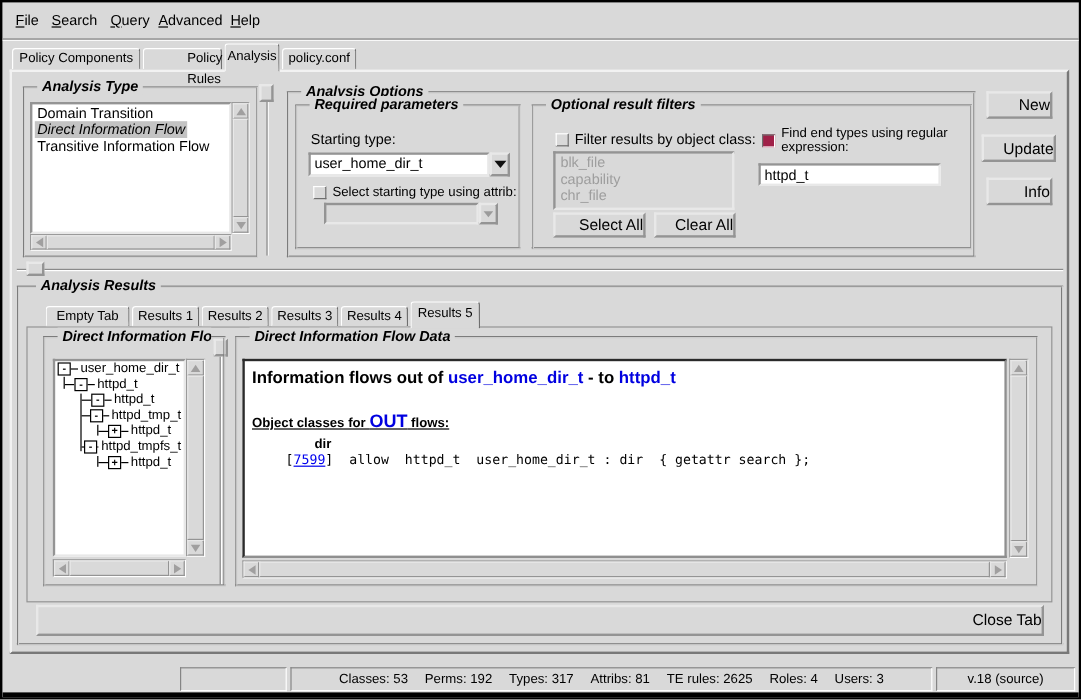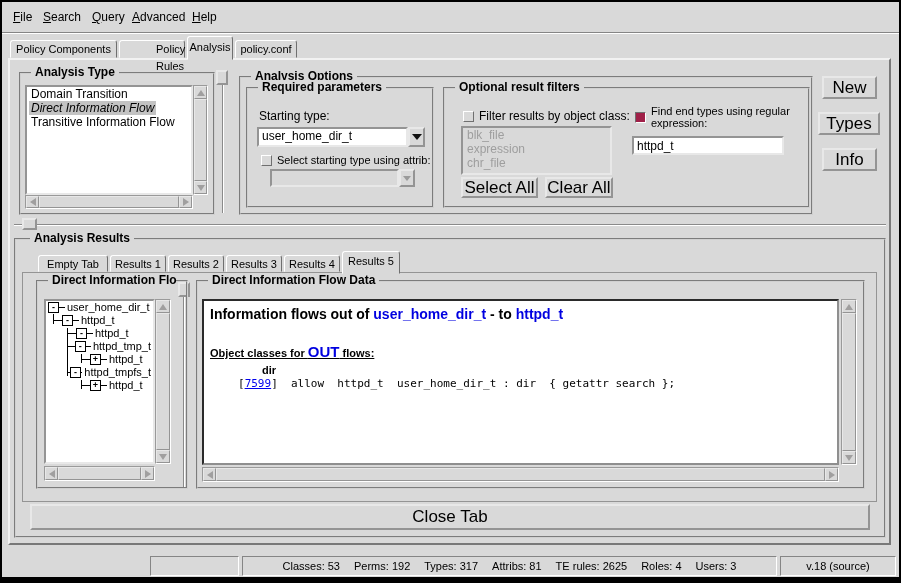--- a/index.html
+++ b/index.html
@@ -9,21 +9,21 @@
     background:#d9d9d9; border:2px solid #000000;
     font-family:"Liberation Sans","DejaVu Sans",sans-serif;
     color:#000; overflow:hidden;
   }
   .abs { position:absolute; }
   .sunkenw { background:#ffffff; border:2px inset #e8e8e8; }
   .sunkeng { background:#d9d9d9; border:2px inset #e8e8e8; }
   .groupbox{ border:2px groove #d0d0d0; }
   .gtitle {
     position:absolute; top:-9px; left:10px; background:#d9d9d9;
-    padding:0 4px; font-size:12px; font-weight:bold; 
+    padding:0 4px; font-size:12px; font-weight:bold; font-style:italic;
     white-space:nowrap; line-height:14px;
   }
 
   
   .menubar { left:0; top:0; width:897px; height:31px;
     border-bottom:1px solid #858585; box-shadow:0 1px 0 #ffffff; }
   .menu-item { position:absolute; top:0; height:30px; line-height:30px;
     font-size:12px; cursor:default; }
   .menu-item:nth-child(1){ left:11px; }
   .menu-item:nth-child(2){ left:41px; }
@@ -98,22 +98,22 @@
     display:flex; align-items:center; justify-content:center; }
   .tri-combo-dis { width:0;height:0;border-left:4px solid transparent;border-right:4px solid transparent;border-top:5px solid #9b9b9b; }
 
   .checkbox { width:11px; height:11px; background:#d9d9d9; border:1px solid;
     border-color:#ffffff #6f6f6f #6f6f6f #ffffff; }
   .checkbox.checked { background:#a02048; border-color:#6f6f6f #ffffff #ffffff #6f6f6f; }
 
   .lb-classes { left:459px; top:124px; width:151px; height:49px; overflow:hidden; }
   .lb-classes .lb-row { color:#9e9e9e; line-height:14px; }
 
-  .btn { background:#d9d9d9; border:2px outset #e8e8e8; font-size:17px;
-    text-align:center; cursor:default; font-family:inherit; }
+  .btn { background:#d9d9d9; border:2px outset #e8e8e8; font-size:13px;
+    text-align:right; cursor:default; font-family:inherit; }
   .btn-selall { left:459px; top:175px; width:77px; height:21px; line-height:17px; }
   .btn-clrall { left:543px; top:175px; width:68px; height:21px; line-height:17px; }
 
   .entry { background:#fff; border:2px inset #e8e8e8; font-size:12px;
     font-family:inherit; padding:0 3px; }
   .entry-regex { left:630px; top:134px; width:152px; height:19px; }
 
   .btn-new    { left:820px; top:74px;  width:55px; height:23px; line-height:19px; }
   .btn-update { left:816px; top:110px; width:62px; height:23px; line-height:19px; }
   .btn-info   { left:820px; top:146px; width:55px; height:23px; line-height:19px; }
@@ -274,33 +274,33 @@
       </div>
   </div>
 
   <div class="abs groupbox g-opt">
     <span class="gtitle">Optional result filters</span>
   </div>
   <div class="abs checkbox" style="left:461px; top:109px;"></div>
   <span class="abs lbl" style="left:477px; top:107px;">Filter results by object class:</span>
   <div class="abs sunkeng lb-classes">
     <div class="lb-row"><span>blk_file</span></div>
-      <div class="lb-row"><span>expression</span></div>
+      <div class="lb-row"><span>capability</span></div>
       <div class="lb-row"><span>chr_file</span></div>
   </div>
   <button class="abs btn btn-selall">Select All</button>
   <button class="abs btn btn-clrall">Clear All</button>
 
   <div class="abs checkbox checked" style="left:633px; top:110px;"></div>
   <span class="abs lbl-sm" style="left:649px; top:103px;">Find end types using regular</span>
   <span class="abs lbl-sm" style="left:649px; top:115px;">expression:</span>
   <input class="abs entry entry-regex" value="httpd_t" style="">
 
   <button class="abs btn btn-new">New</button>
-  <button class="abs btn btn-update">Types</button>
+  <button class="abs btn btn-update">Update</button>
   <button class="abs btn btn-info">Info</button>
 
   <div class="abs sash-h1"></div>
   <div class="abs sash-handle hdl-2"></div>
 
   <div class="abs groupbox g-ares">
     <span class="gtitle" style="left:14px;">Analysis Results</span>
   </div>
 
   <div>

